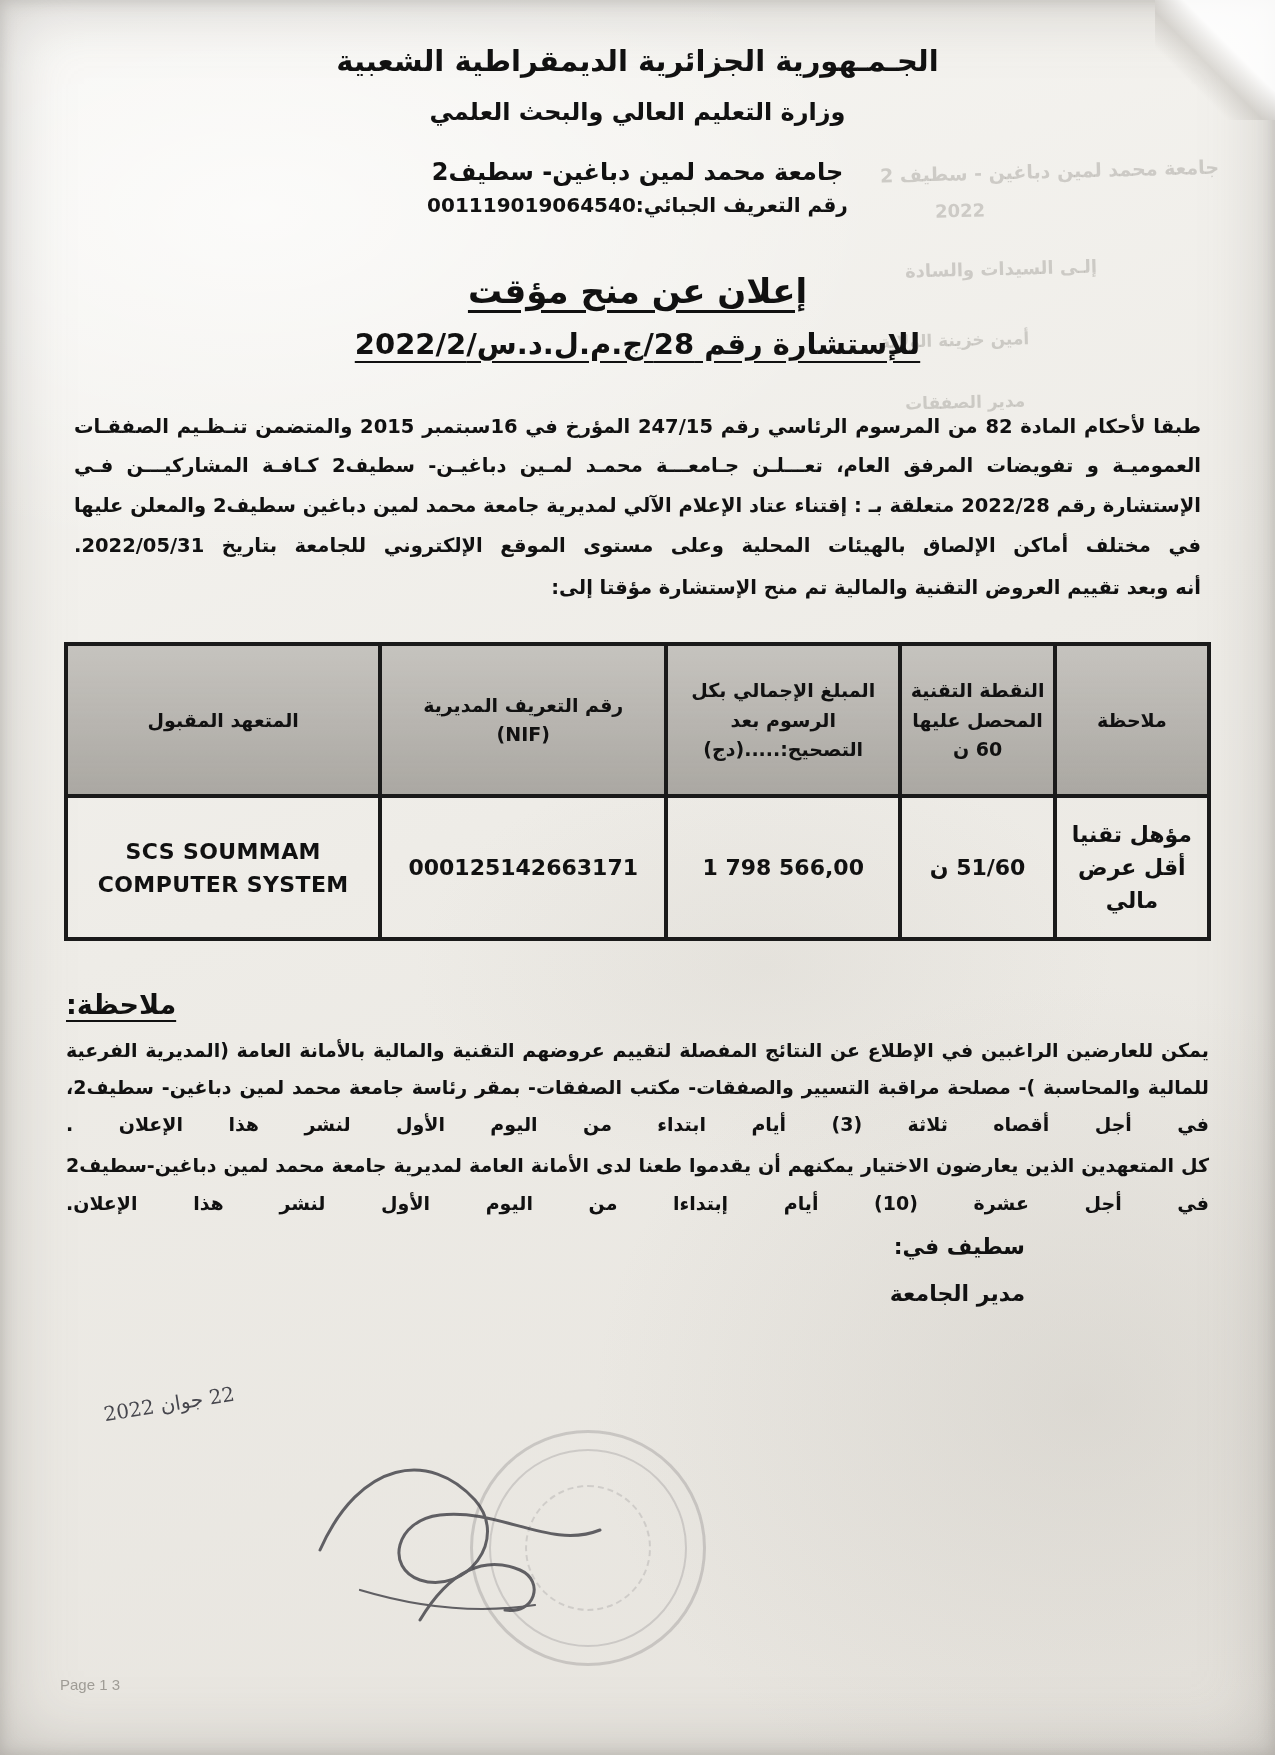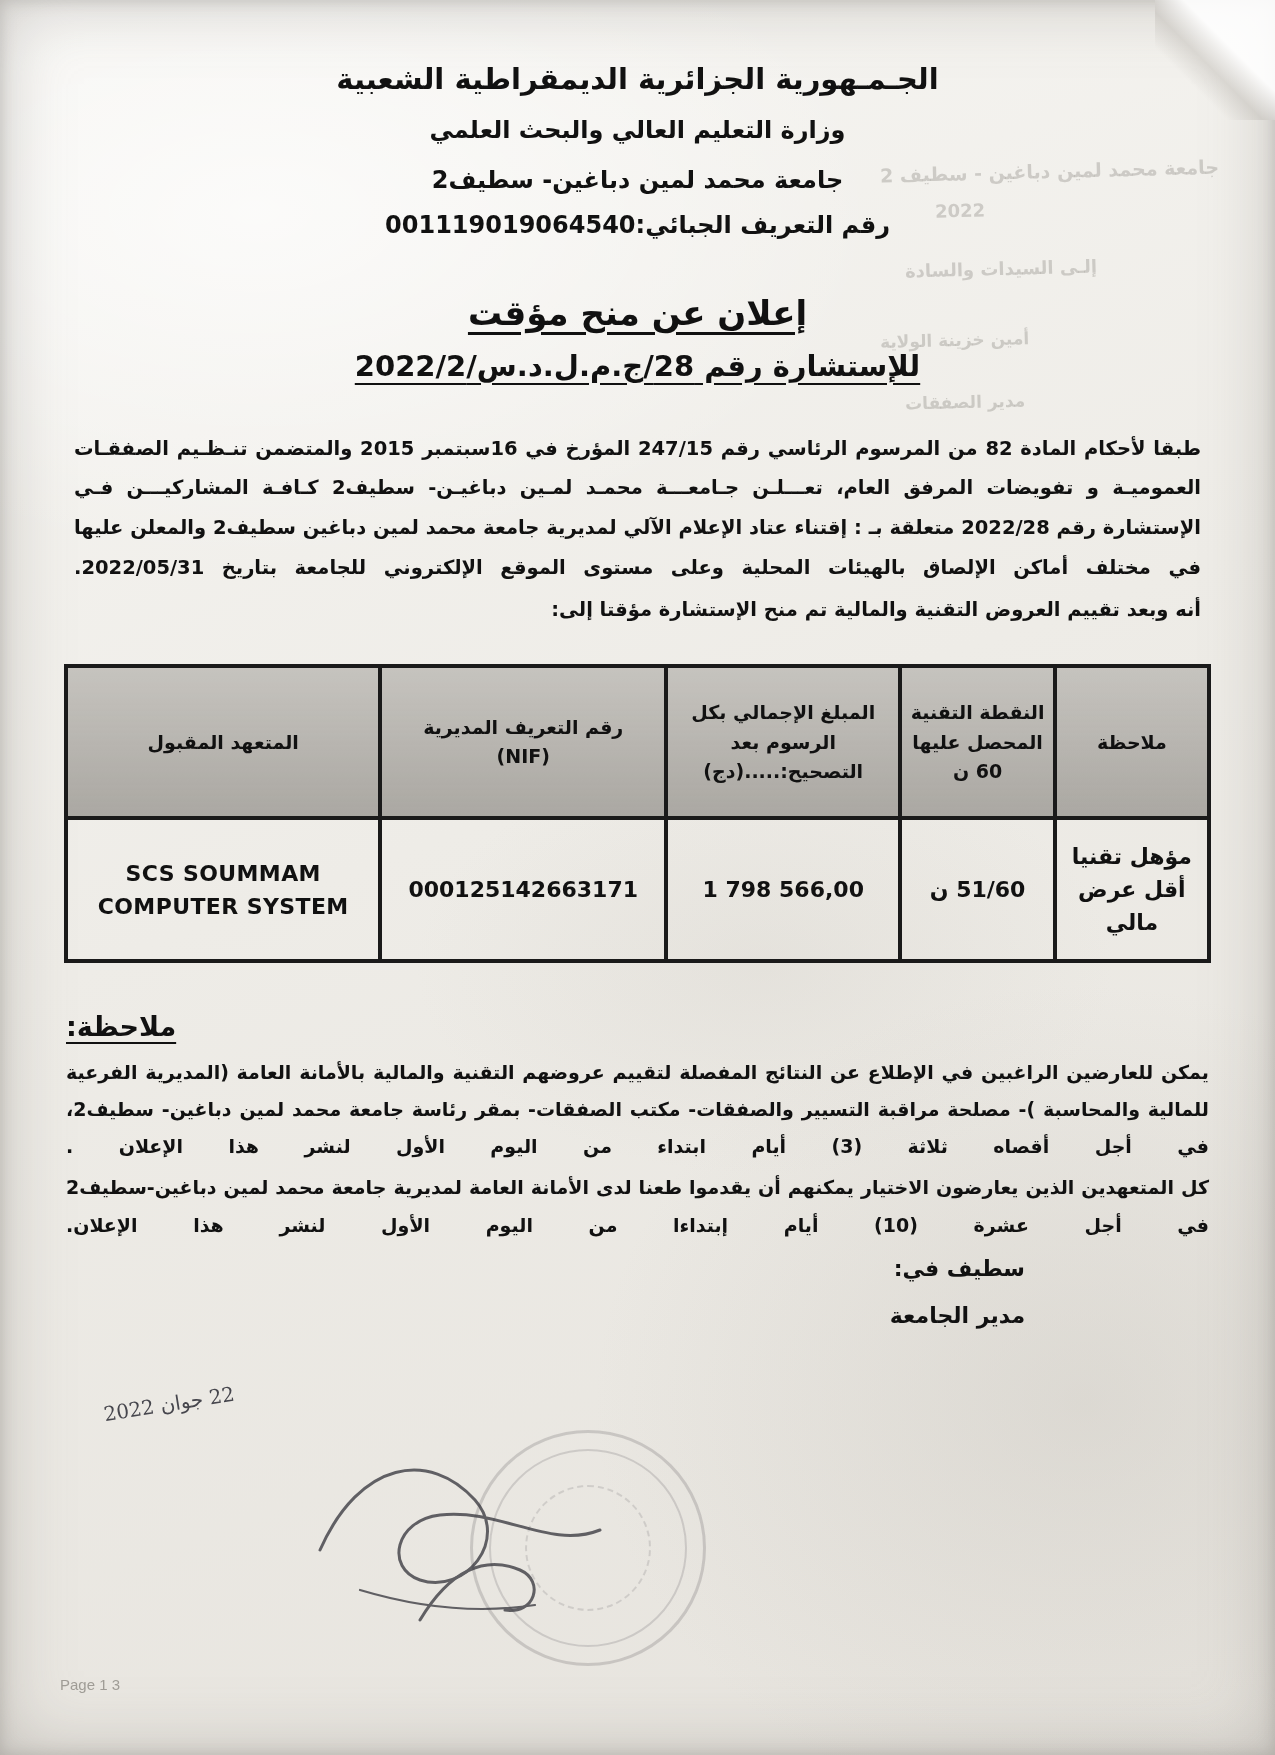--- a/index.html
+++ b/index.html
@@ -36,42 +36,42 @@
   }
   .content {
     position: relative;
     z-index: 3;
     padding: 0 60px;
   }
 
   
   .header {
     text-align: center;
-    padding-top: 58px;
+    padding-top: 40px;
   }
   .header .line1 {
     font-size: 29px;
     font-weight: bold;
     letter-spacing: 0.5px;
     line-height: 1.5;
   }
   .header .line2 {
     font-size: 24px;
     font-weight: bold;
     margin-top: 14px;
   }
   .header .line3 {
     font-size: 24px;
     font-weight: bold;
-    margin-top: 22px;
+    margin-top: 32px;
   }
   .header .line4 {
-    font-size: 24px;
-    font-weight: bold;
-    margin-top: 17px;
+    font-size: 20px;
+    font-weight: bold;
+    margin-top: 7px;
     direction: rtl;
   }
 
   
   .title-block {
     text-align: center;
     margin-top: 54px;
   }
   .title-main {
     font-size: 34px;

